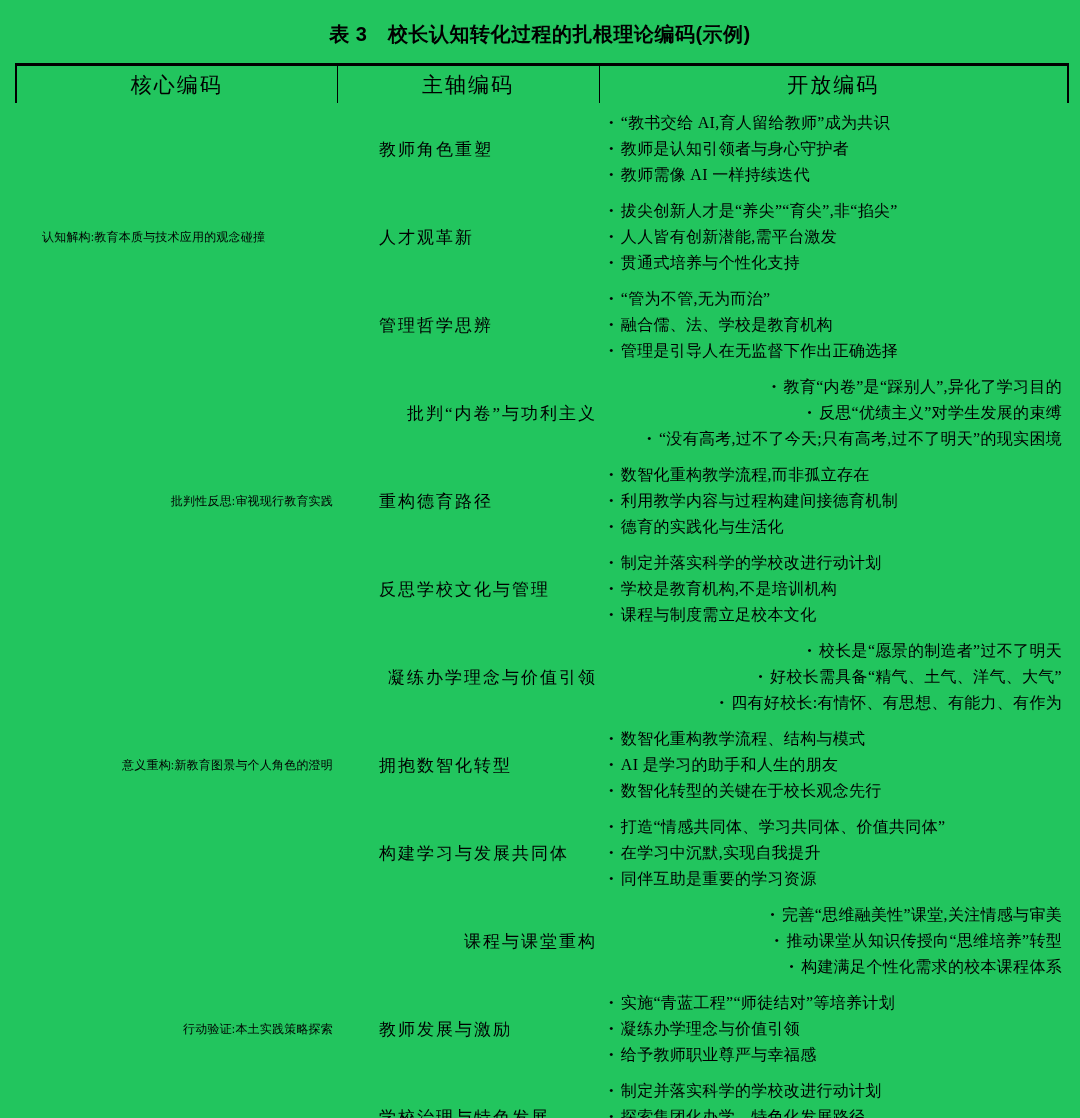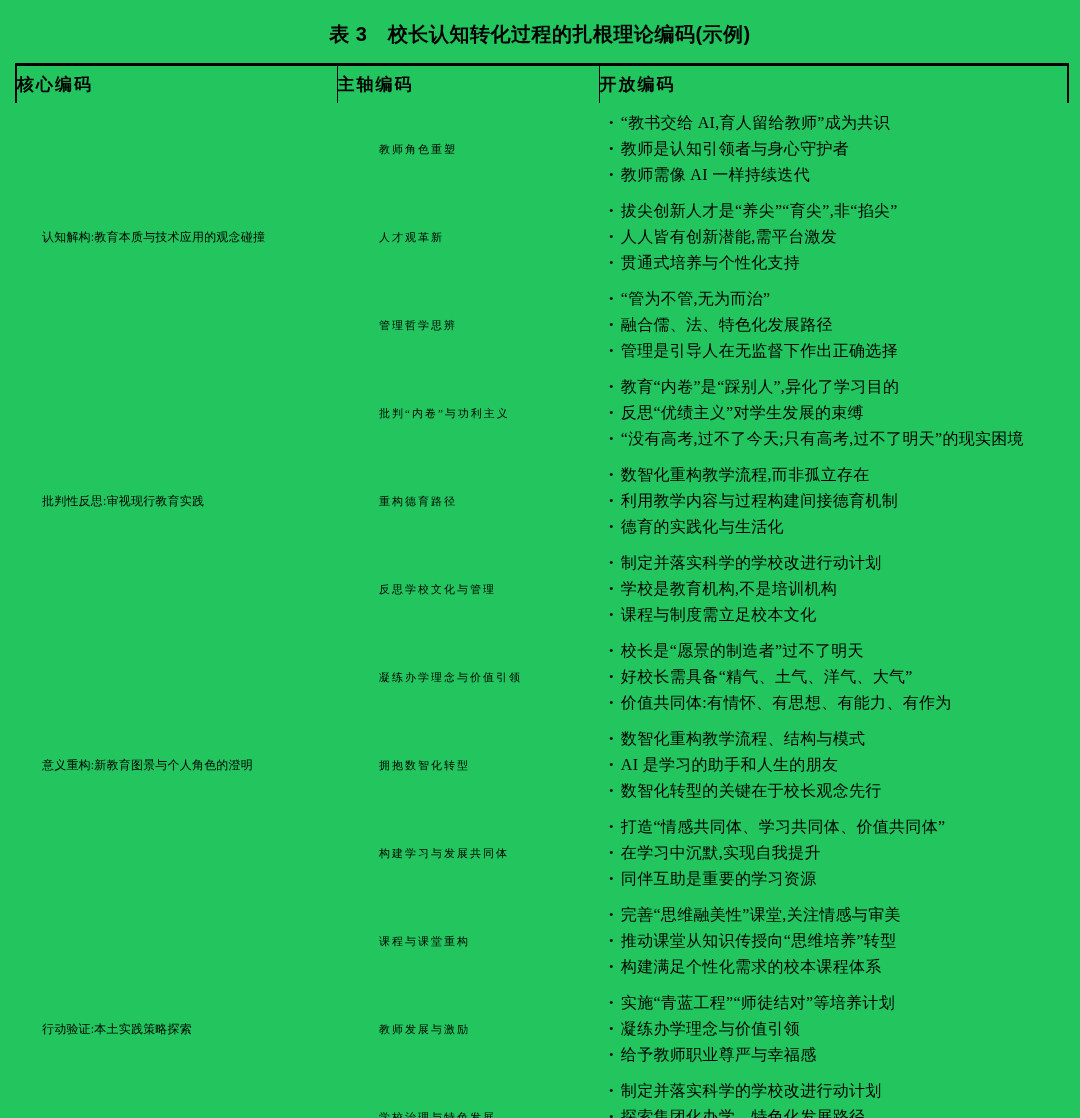--- a/index.html
+++ b/index.html
@@ -36,45 +36,46 @@
     border-top: 3px solid #000;
     border-bottom: 3px solid #000;
   }
   col.c1 { width: 321px; }
   col.c2 { width: 262px; }
   col.c3 { width: 469px; }
   th {
     border: 1px solid #000;
     height: 37px;
     font-family: "Liberation Sans", "DejaVu Sans", sans-serif;
-    font-weight: bold;
-    font-size: 17px;
+    font-weight: normal;
+    font-size: 21px;
     letter-spacing: 2px;
-    text-align: left;
+    text-align: center;
     vertical-align: middle;
     padding: 0;
   }
   td {
     border: 4px solid #22c55e;
     vertical-align: middle;
     padding: 0;
   }
   tr.section-start td {
     border-top: 2px solid #000;
+    text-align: right;
   }
   td.core {
     font-size: 12px;
     letter-spacing: 0.2px;
     padding-left: 24px;
     padding-right: 2px;
     white-space: nowrap;
   }
   td.axial {
     height: 82px;
-    font-size: 11px;
+    font-size: 17px;
     letter-spacing: 2px;
     padding-left: 40px;
     white-space: nowrap;
   }
   td.open {
     padding: 3px 4px 3px 8px;
   }
   .bullet-line {
     font-size: 16px;
     letter-spacing: 0.3px;
@@ -125,21 +126,21 @@
         <td class="open">
           <div class="bullet-line">拔尖创新人才是“养尖”“育尖”,非“掐尖”</div>
           <div class="bullet-line">人人皆有创新潜能,需平台激发</div>
           <div class="bullet-line">贯通式培养与个性化支持</div>
         </td>
       </tr>
       <tr>
         <td class="axial">管理哲学思辨</td>
         <td class="open">
           <div class="bullet-line">“管为不管,无为而治”</div>
-          <div class="bullet-line">融合儒、法、特色化发展路径</div>
+          <div class="bullet-line">融合儒、法、学校是教育机构</div>
           <div class="bullet-line">管理是引导人在无监督下作出正确选择</div>
         </td>
       </tr>
 
       <tr class="section-start">
         <td class="core" rowspan="3">批判性反思:审视现行教育实践</td>
         <td class="axial">批判“内卷”与功利主义</td>
         <td class="open">
           <div class="bullet-line">教育“内卷”是“踩别人”,异化了学习目的</div>
           <div class="bullet-line">反思“优绩主义”对学生发展的束缚</div>
@@ -162,21 +163,21 @@
           <div class="bullet-line">课程与制度需立足校本文化</div>
         </td>
       </tr>
 
       <tr class="section-start">
         <td class="core" rowspan="3">意义重构:新教育图景与个人角色的澄明</td>
         <td class="axial">凝练办学理念与价值引领</td>
         <td class="open">
           <div class="bullet-line">校长是“愿景的制造者”过不了明天</div>
           <div class="bullet-line">好校长需具备“精气、土气、洋气、大气”</div>
-          <div class="bullet-line">价值共同体:有情怀、有思想、有能力、有作为</div>
+          <div class="bullet-line">四有好校长:有情怀、有思想、有能力、有作为</div>
         </td>
       </tr>
       <tr>
         <td class="axial">拥抱数智化转型</td>
         <td class="open">
           <div class="bullet-line">数智化重构教学流程、结构与模式</div>
           <div class="bullet-line">AI 是学习的助手和人生的朋友</div>
           <div class="bullet-line">数智化转型的关键在于校长观念先行</div>
         </td>
       </tr>

